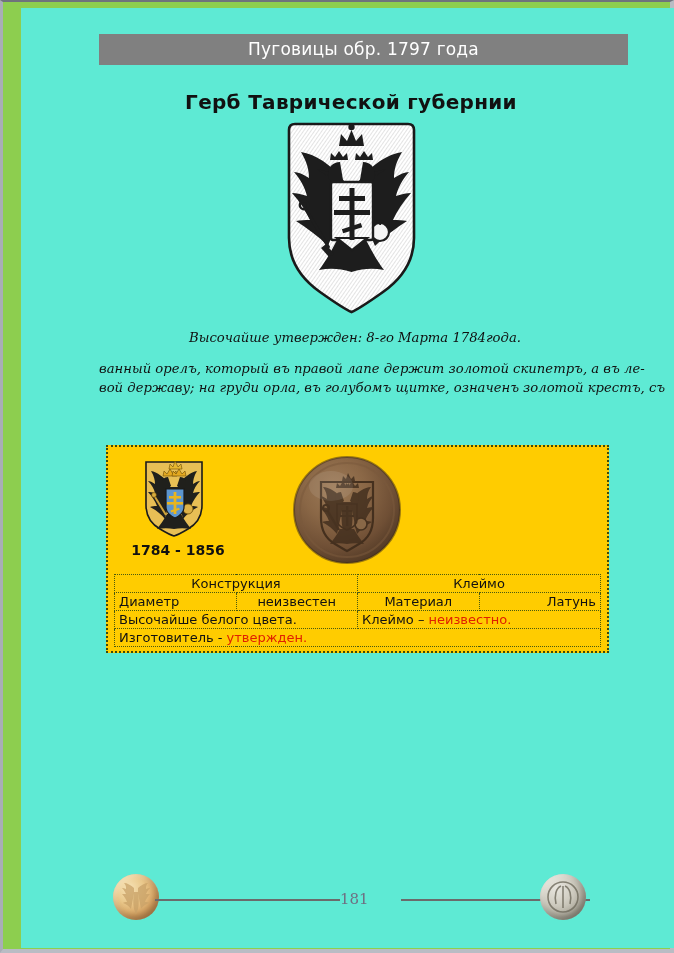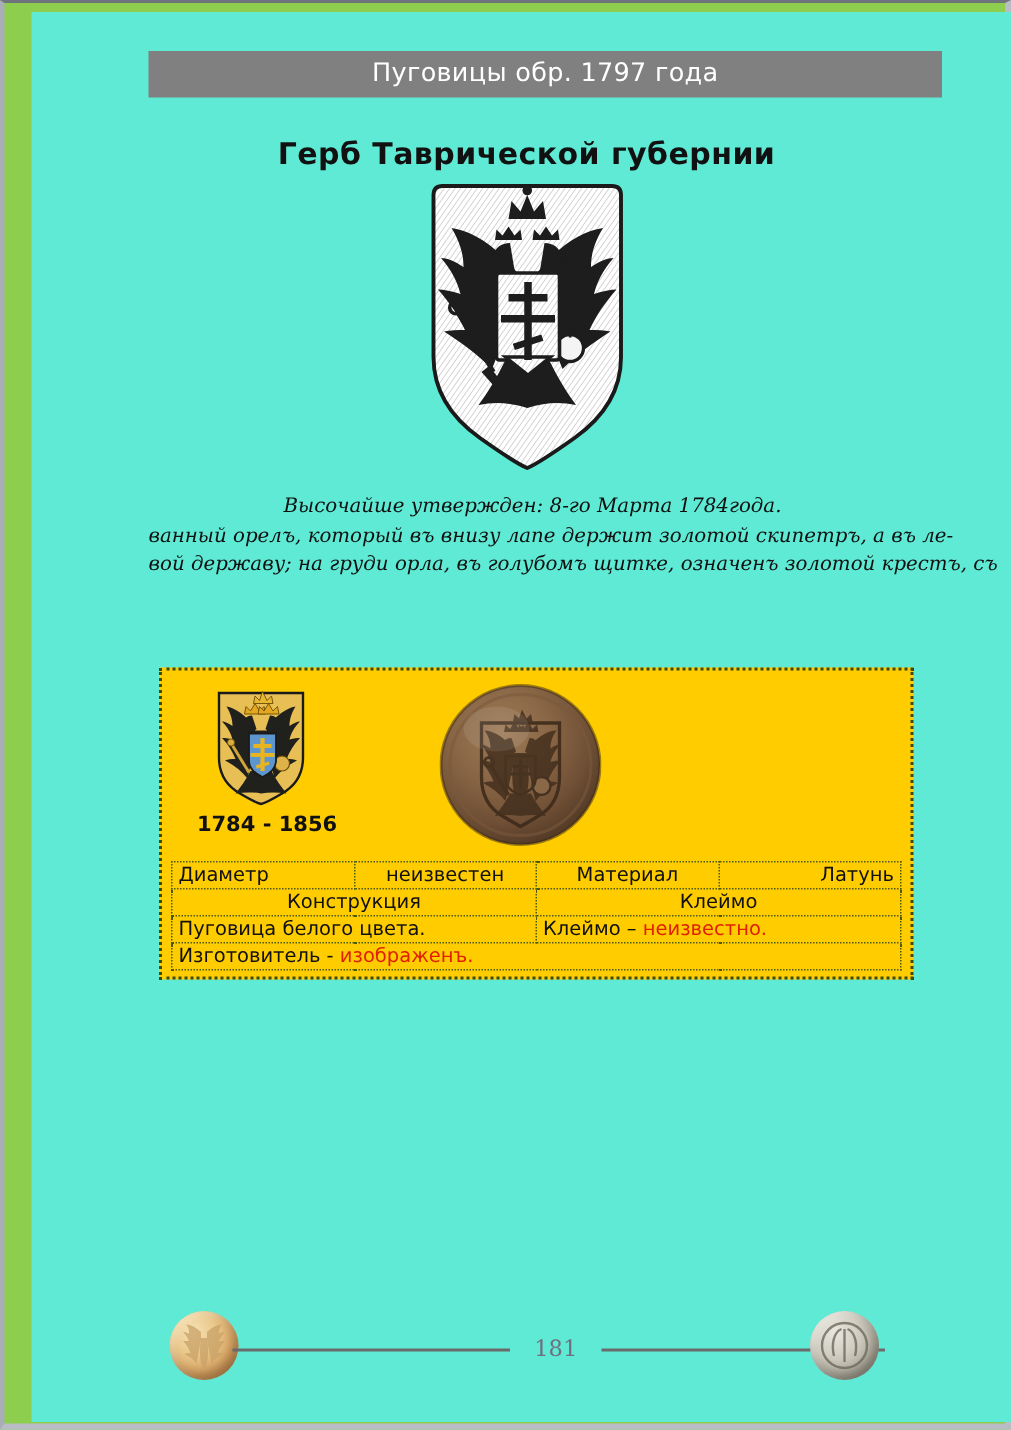--- a/index.html
+++ b/index.html
@@ -80,21 +80,21 @@
     top: 320px;
     width: 512px;
     text-align: center;
     font-family: "DejaVu Serif", "Liberation Serif", serif;
     font-style: italic;
     font-size: 13.2px;
     line-height: 19.2px;
     color: #101010;
   }
   .blazon .line { display: block; white-space: nowrap; }
-  .blazon .line-1 { margin-bottom: 1px; }
+  .blazon .line-1 { margin-bottom: 12px; }
 
   
   .info-panel {
     position: absolute;
     left: 85px;
     top: 437px;
     width: 503px;
     height: 208px;
     box-sizing: border-box;
     background: #FFCC00;
@@ -170,21 +170,21 @@
     height: 2px;
     background: #6b6b6b;
   }
   .footer-rule.left  { left: 134px;  width: 185px; }
   .footer-rule.right { left: 380px; width: 189px; }
   .page-number {
     position: absolute;
     left: 319px;
     top: 20px;
     width: 61px;
-    text-align: center;
+    text-align: left;
     font-family: "DejaVu Serif", "Liberation Serif", serif;
     font-size: 15px;
     color: #6f6f82;
   }
   .footer-button {
     position: absolute;
     top: 4px;
     width: 46px;
     height: 46px;
     border-radius: 50%;
@@ -268,21 +268,21 @@
         <rect x="64.5" y="68" width="5" height="52" fill="#1d1d1d"></rect>
         <rect x="54" y="76" width="26" height="5" fill="#1d1d1d"></rect>
         <rect x="49" y="90" width="36" height="5" fill="#1d1d1d"></rect>
         <rect x="57" y="106" width="20" height="4.4" fill="#1d1d1d" transform="rotate(-18 67 108)"></rect>
       </g>
     </svg>
   </div>
 
   <div class="blazon">
     <span class="line line-1">Высочайше утвержден: 8-го Марта 1784года.</span>
-    <span class="line">ванный орелъ, который въ внизу лапе держит золотой  скипетръ, а въ ле-</span>
+    <span class="line">ванный орелъ, который въ правой лапе держит золотой  скипетръ, а въ ле-</span>
     <span class="line">вой державу; на груди орла, въ голубомъ  щитке, означенъ золотой крестъ, съ</span>
   </div>
 
   <div class="info-panel">
 
     <div class="panel-media">
 
       <div class="small-crest">
         <svg viewBox="0 0 60 78" width="60" height="78">
           <path d="M2 3 L58 3 L58 46 Q58 62 44 70 Q34 76 30 77 Q26 76 16 70 Q2 62 2 46 Z" fill="#e8bf55" stroke="#1a1a1a" stroke-width="1.6"></path>
@@ -364,35 +364,35 @@
           </g>
           <ellipse cx="38" cy="30" rx="22" ry="15" fill="#ffffff" opacity="0.09"></ellipse>
           <circle cx="54" cy="54" r="53" fill="none" stroke="#3a2817" stroke-width="2" opacity="0.5"></circle>
         </svg>
       </div>
     </div>
 
     <table class="spec-table">
       <tbody>
         <tr>
+          <td class="c-center" colspan="2">Конструкция</td>
+          <td class="c-center" colspan="2">Клеймо</td>
+        </tr>
+        <tr>
           <td class="c-left">Диаметр</td>
           <td class="c-center unknown">неизвестен</td>
           <td class="c-center">Материал</td>
           <td class="c-right">Латунь</td>
         </tr>
         <tr>
-          <td class="c-center" colspan="2">Конструкция</td>
-          <td class="c-center" colspan="2">Клеймо</td>
-        </tr>
-        <tr>
-          <td class="c-left" colspan="2">Пуговица белого цвета.</td>
+          <td class="c-left" colspan="2">Высочайше белого цвета.</td>
           <td class="c-left" colspan="2"><span>Клеймо – </span><span class="unknown">неизвестно.</span></td>
         </tr>
         <tr>
-          <td class="c-left" colspan="4"><span>Изготовитель - </span><span class="unknown">изображенъ.</span></td>
+          <td class="c-left" colspan="4"><span>Изготовитель - </span><span class="unknown">утвержден.</span></td>
         </tr>
       </tbody>
     </table>
   </div>
 
   <div class="footer">
     <div class="footer-button brass">
       <svg class="fb-motif" viewBox="0 0 46 46">
         <g fill="#c9a268" opacity="0.75">
           <path d="M21 14 C18 11 14 9 11 9 C13 11 13 13 13 15 C11 14 10 14 9 14

